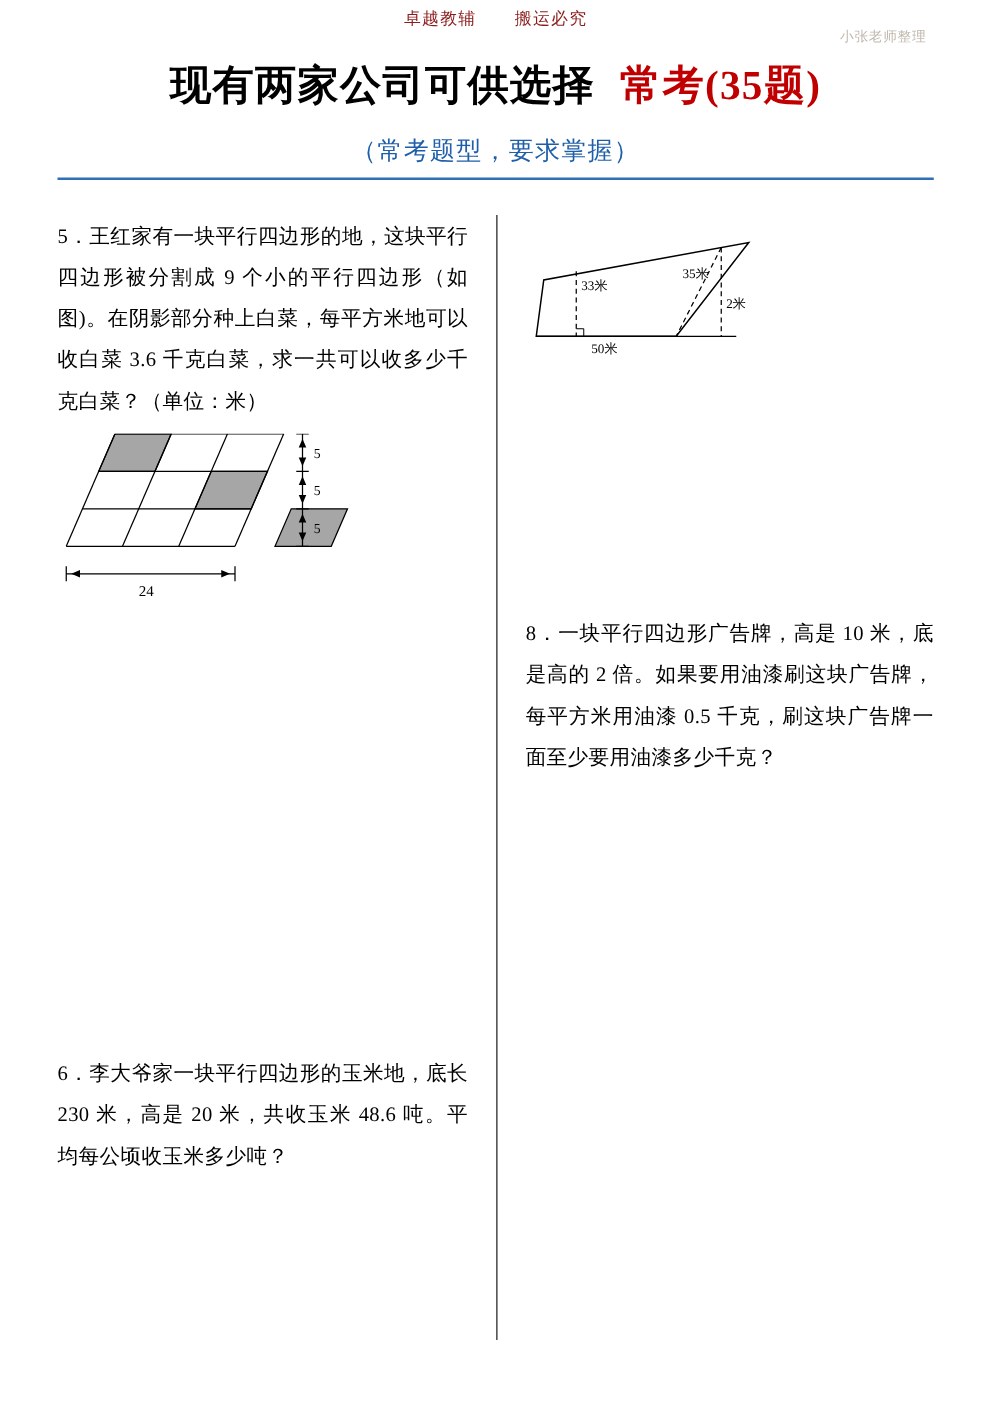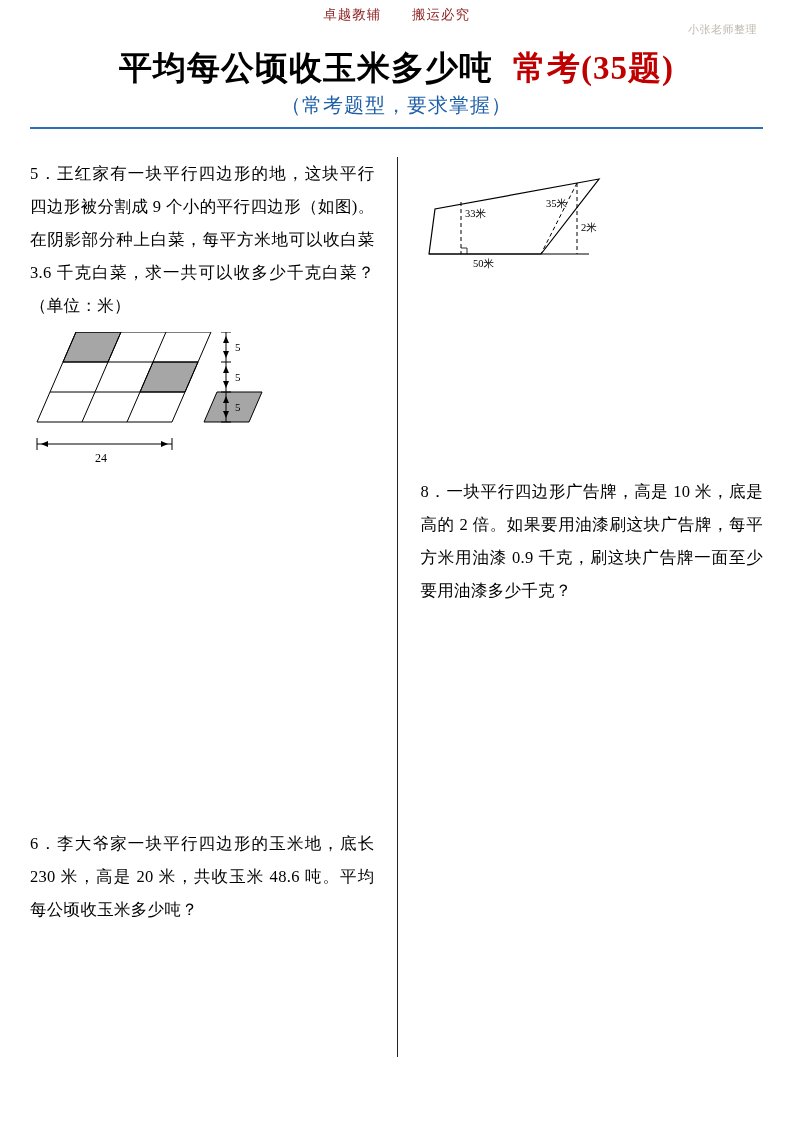--- a/index.html
+++ b/index.html
@@ -13,21 +13,21 @@
     font-family: "Liberation Serif", "DejaVu Serif", serif;
     color: #000;
     position: relative;
     overflow: hidden;
   }
   .page {
     position: relative;
     width: 793px;
     height: 1122px;
     box-sizing: border-box;
-    padding: 0 30px;
+    padding: 0 46px;
   }
   
   .top-bar {
     position: relative;
     height: 34px;
   }
   .brand {
     position: absolute;
     top: 6px;
     left: 0;
@@ -60,21 +60,21 @@
     white-space: nowrap;
   }
   .title .hl {
     color: #c00000;
     margin-left: 20px;
   }
   .subtitle {
     text-align: center;
     font-size: 20px;
     color: #1f5fa9;
-    margin-top: 1px;
+    margin-top: 16px;
     letter-spacing: 1px;
   }
   .rule {
     margin-top: 8px;
     border-top: 2px solid #2f6fb5;
     height: 0;
   }
   
   .columns {
     position: relative;
@@ -146,21 +146,21 @@
   <div class="top-bar">
     <div class="brand">
       <span>卓越教辅</span>
       <span class="sep"></span>
       <span>搬运必究</span>
     </div>
     <div class="watermark">小张老师整理</div>
   </div>
 
   <div class="title">
-    <span>平均每公顷收玉米多少吨</span><span class="hl">常考(35题)</span>
+    <span>现有两家公司可供选择</span><span class="hl">常考(35题)</span>
   </div>
 
   <div class="subtitle">（常考题型，要求掌握）</div>
 
   <div class="rule"></div>
 
   <div class="columns">
     <div class="divider"></div>
 
     <div class="col left">
@@ -240,17 +240,17 @@
 
           <text x="44" y="48" font-size="10.5" font-family="Liberation Serif, serif">33米</text>
           <text x="125" y="38" font-size="10.5" font-family="Liberation Serif, serif">35米</text>
           <text x="160" y="62" font-size="10.5" font-family="Liberation Serif, serif">2米</text>
           <text x="52" y="98" font-size="10.5" font-family="Liberation Serif, serif">50米</text>
         </svg>
       </div>
 
       <div class="spacer-right"></div>
 
-      <div class="q second">8．一块平行四边形广告牌，高是 10 米，底是高的 2 倍。如果要用油漆刷这块广告牌，每平方米用油漆 0.9 千克，刷这块广告牌一面至少要用油漆多少千克？</div>
+      <div class="q second">8．一块平行四边形广告牌，高是 10 米，底是高的 2 倍。如果要用油漆刷这块广告牌，每平方米用油漆 0.5 千克，刷这块广告牌一面至少要用油漆多少千克？</div>
     </div>
   </div>
 
 </div>
 
 </body></html>

